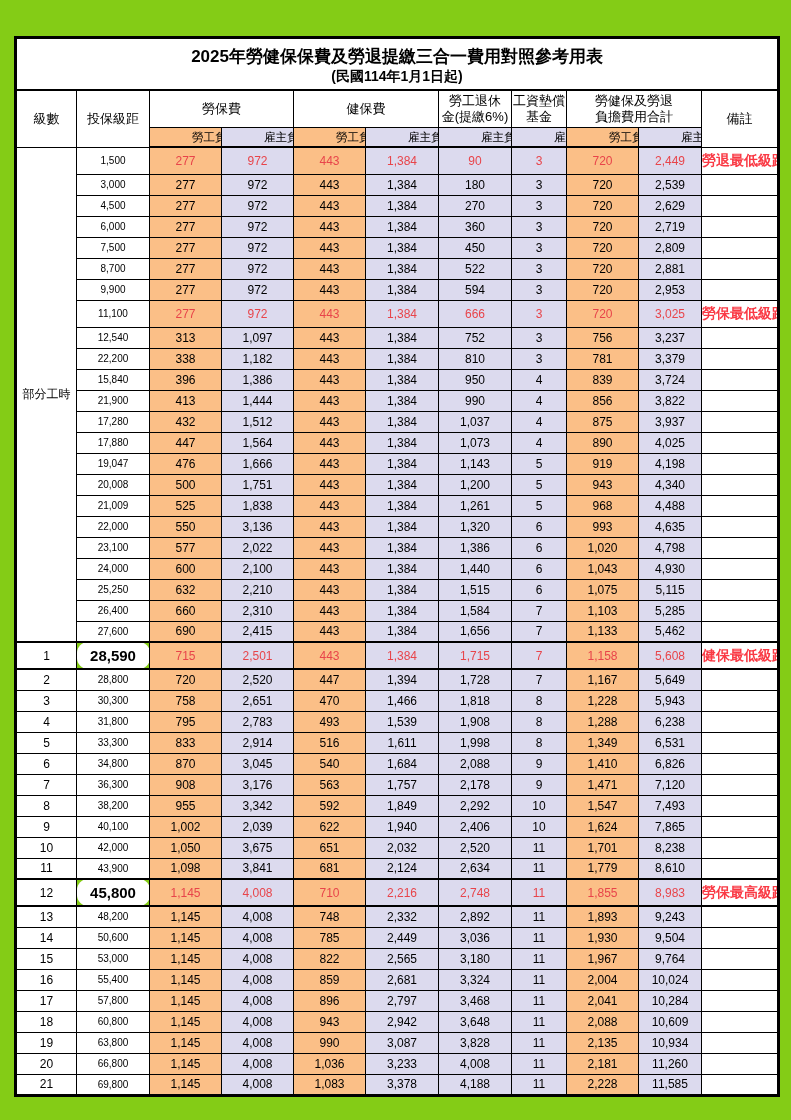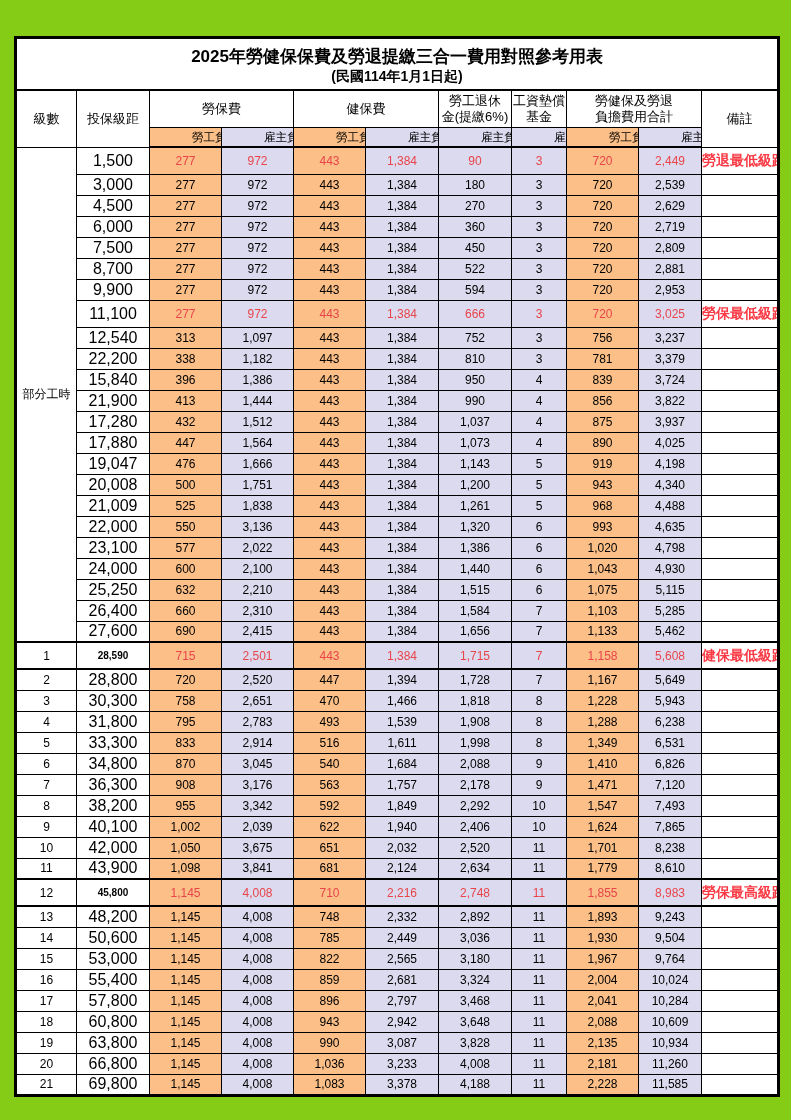--- a/index.html
+++ b/index.html
@@ -17,22 +17,22 @@
   tr.head-sub th{height:18px;font-size:11.5px;border-bottom:2.5px solid #000;padding-left:42px;}
   th.emp{background:#fbbf87;}
   th.er{background:#dcdaee;}
   
   tbody tr{height:21px;}
   tbody tr.red{height:27px;}
   tbody td{font-size:12px;}
   td.emp{background:#fbbf87;}
   td.er{background:#dcdaee;}
   td.lvl,td.bracket,td.rmk{background:#fff;}
-  td.bracket{font-size:16px;}
-  tr.big td.bracket{font-weight:bold;font-size:10px;}
+  td.bracket{font-size:10px;}
+  tr.big td.bracket{font-weight:bold;font-size:15px;border-radius:11px;}
   td.lvl{font-size:12px;}
   td.lvl-merged{background:#fff;font-size:12px;}
   td.rmk{font-size:14px;font-weight:bold;color:#fa3a45;}
   tr.red td.val{color:#e8444a;}
   tr.thick td{border-top:2.5px solid #000;border-bottom:2.5px solid #000;}
   .two-line{display:block;}
 </style>
 </head>
 <body>
 

